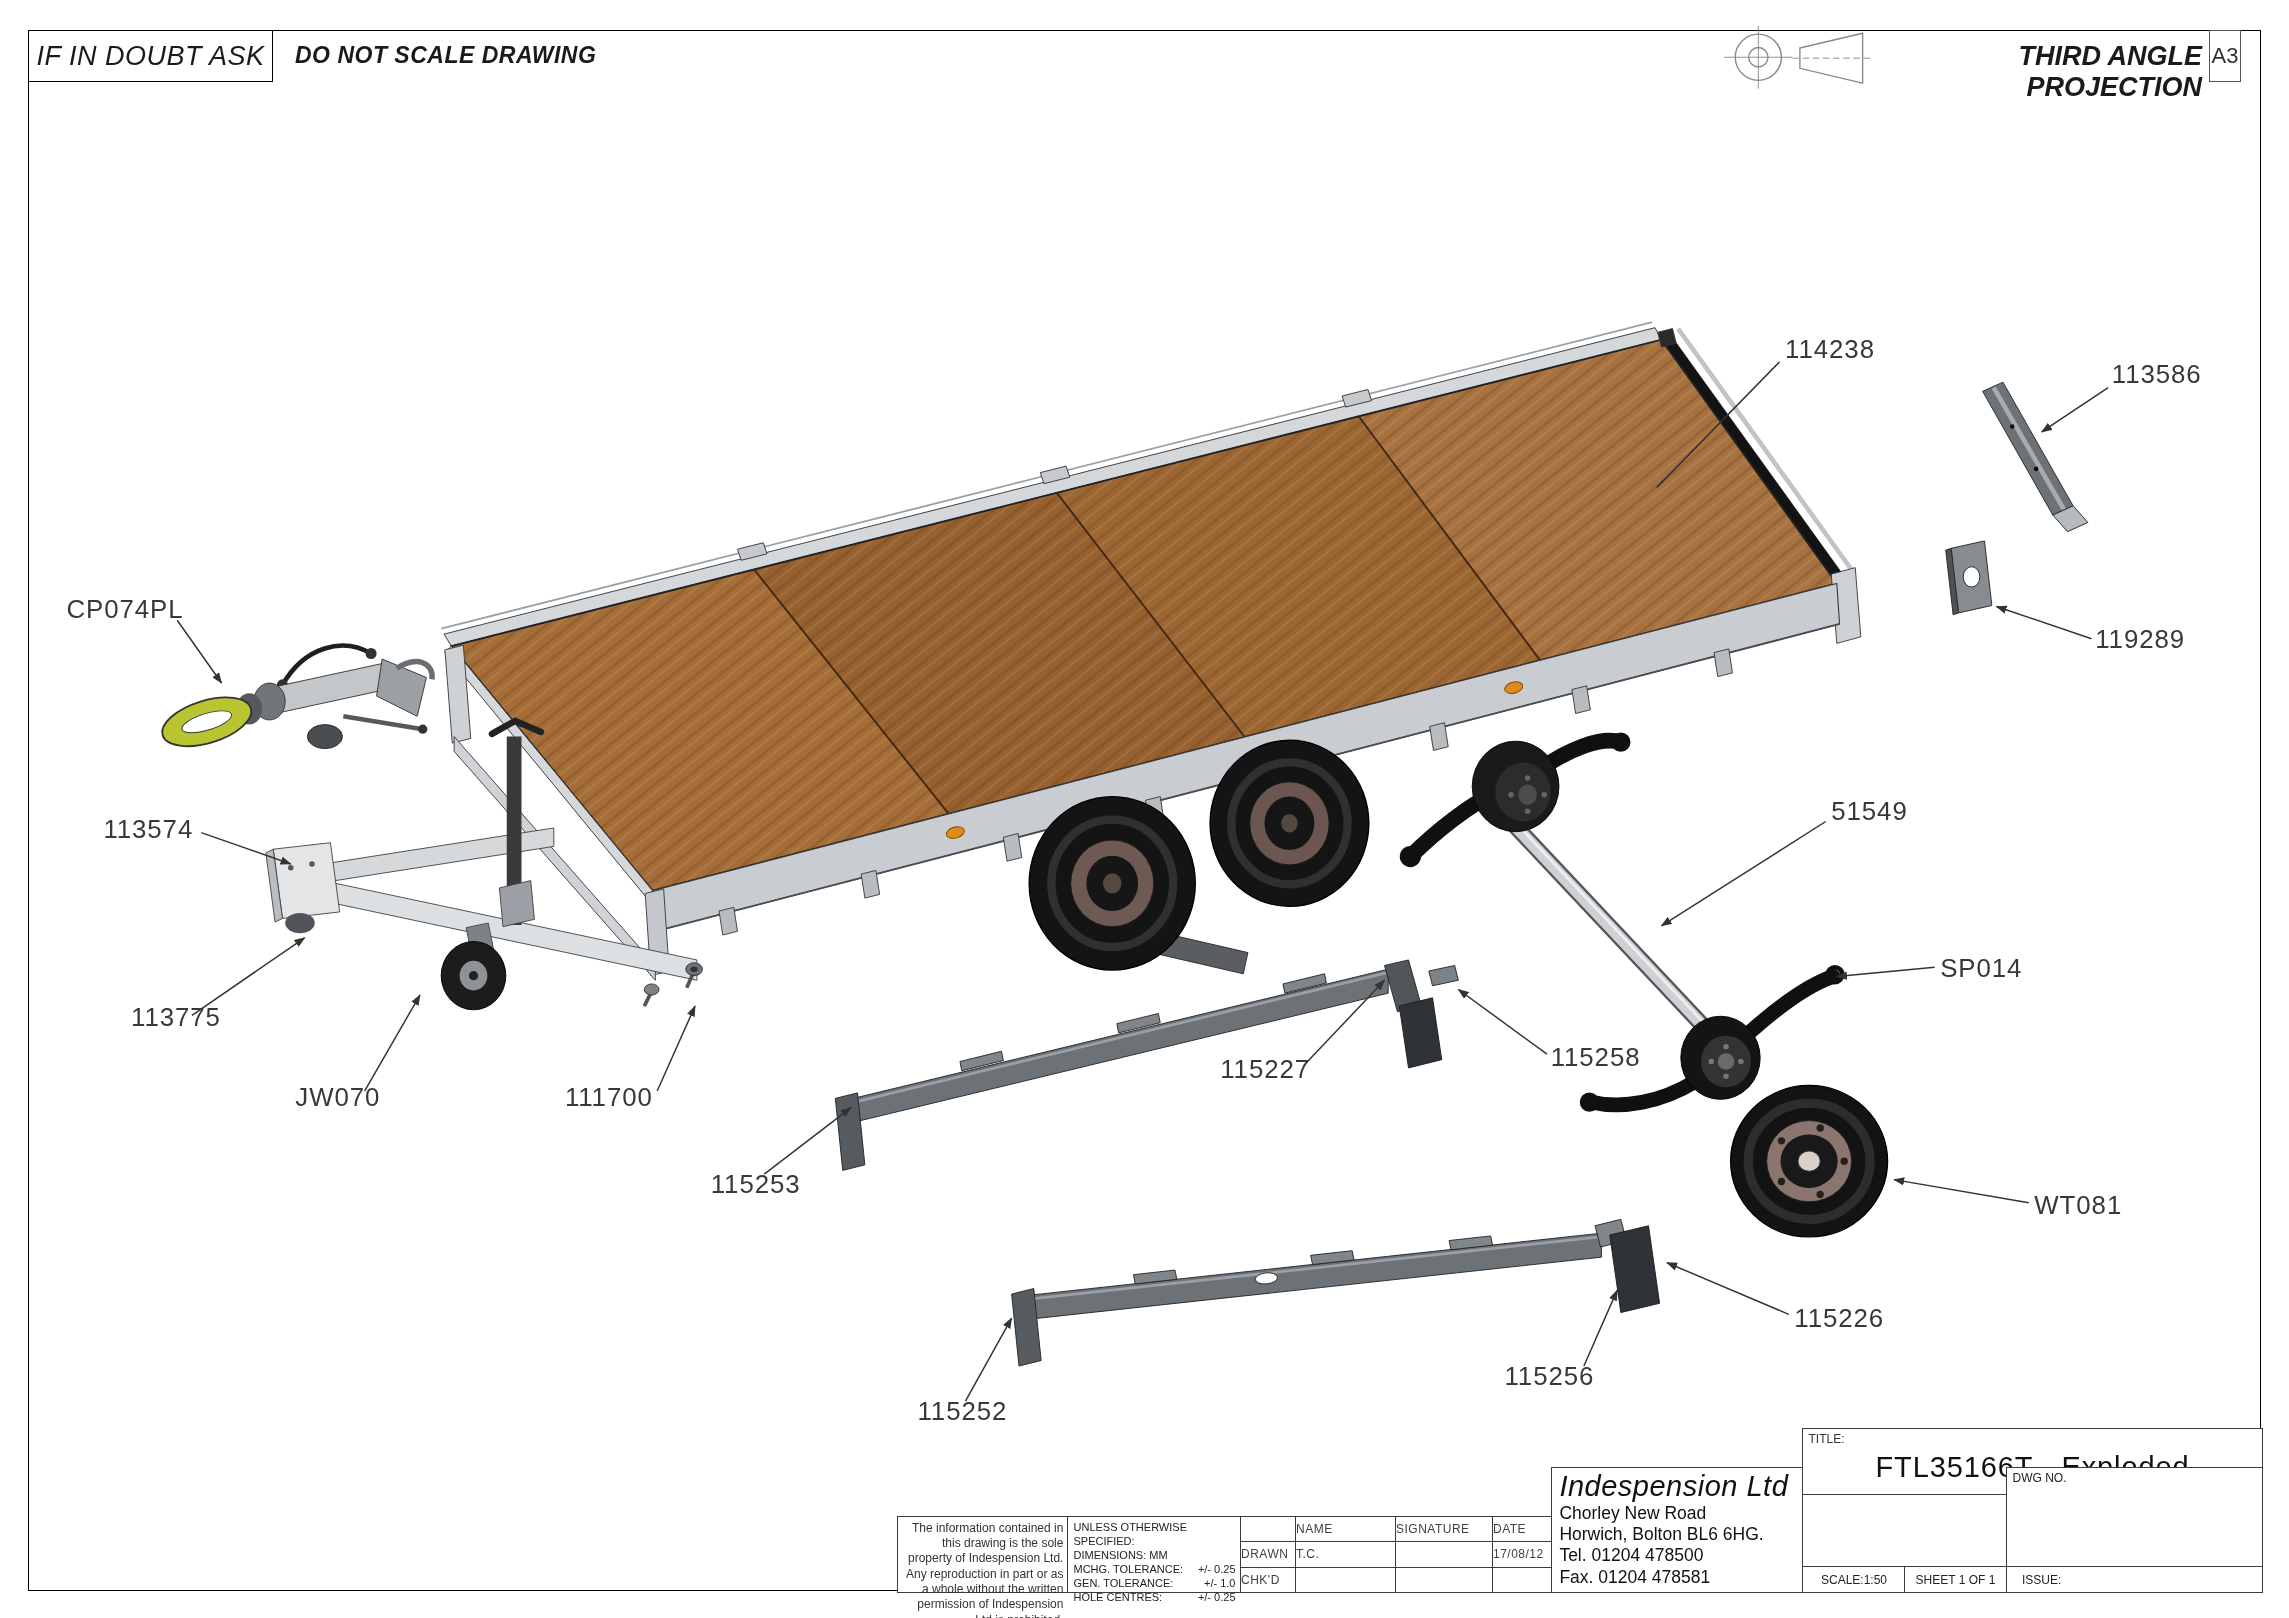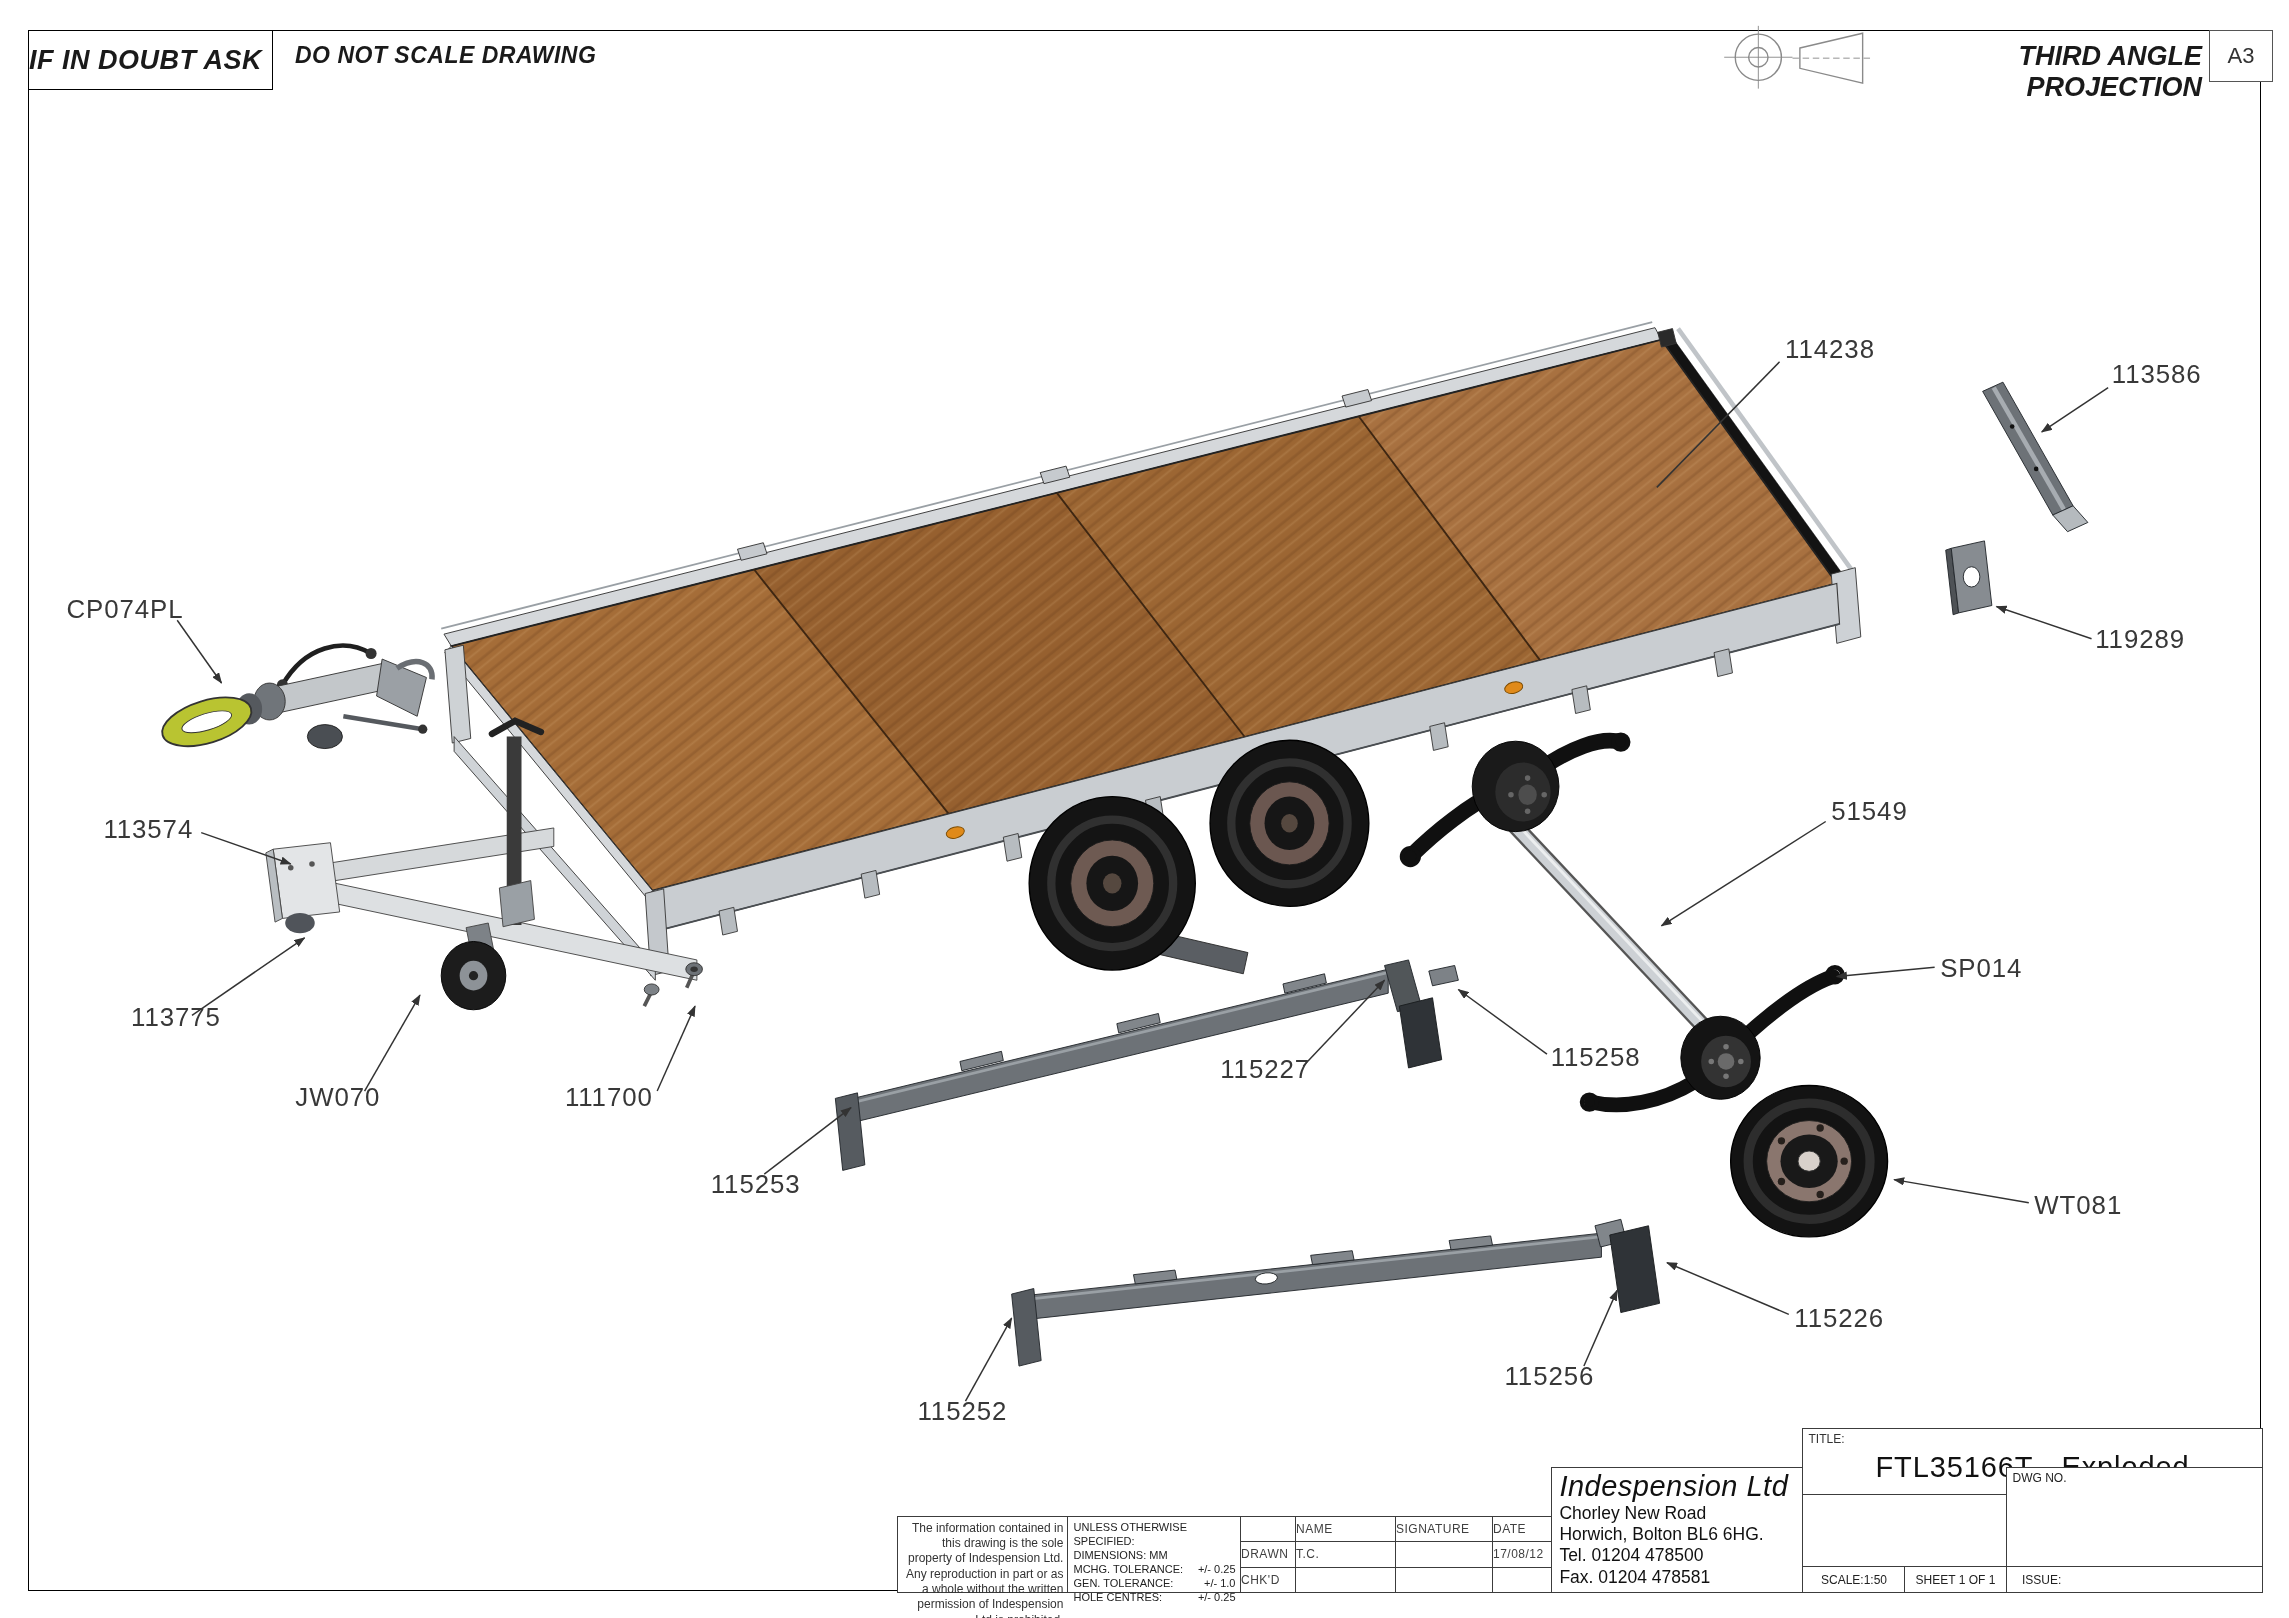--- a/index.html
+++ b/index.html
@@ -1,25 +1,25 @@
 <!DOCTYPE html>
 <html style="font-size:14.8px"><head>
 <meta charset="utf-8">
 <style>
   html,body{margin:0;padding:0;background:#e8e8e8;}
   .sheet{position:relative;width:2290px;height:1619px;background:#ffffff;overflow:hidden;
          font-family:"Liberation Sans", sans-serif;color:#1a1a1a;}
   .abs{position:absolute;}
   .page-border{left:28px;top:30px;width:2233px;height:1561px;border:1.8px solid #000;box-sizing:border-box;}
-  .doubt-box{left:28px;top:30px;width:245px;height:60px;border:1.8px solid #000;box-sizing:border-box;
-             display:flex;align-items:center;background:#fff;
-             font-style:italic;font-weight:bold;font-size:27px;letter-spacing:0.5px;}
+  .doubt-box{left:28px;top:30px;width:245px;height:52px;border:1.8px solid #000;box-sizing:border-box;
+             display:flex;align-items:center;justify-content:center;background:#fff;
+             font-style:italic;font-weight:normal;font-size:27px;letter-spacing:0.5px;}
   .no-scale{left:295px;top:42px;font-style:italic;font-weight:bold;font-size:23px;letter-spacing:0.5px;}
   .proj-title{left:1864px;top:41px;width:338px;text-align:right;font-style:italic;font-weight:bold;font-size:27px;}
-  .a3-box{left:2209px;top:30px;width:64px;height:52px;border:1.4px solid #555;box-sizing:border-box;
+  .a3-box{left:2209px;top:30px;width:32px;height:52px;border:1.4px solid #555;box-sizing:border-box;
           display:flex;align-items:center;justify-content:center;font-size:22px;color:#333;background:#fff;}
   svg text{font-family:"Liberation Sans", sans-serif;}
   .lbl{font-size:28px;fill:#383838;letter-spacing:1px;}
   
   .tb{box-sizing:border-box;border:1.4px solid #3c3c3c;background:#fff;font-size:12px;color:#222;}
   .tb-disclaimer{left:897px;top:1516px;width:172px;height:77px;padding:3.7px 4.6px;font-size:12px;line-height:1.28;color:#333;text-align:right;}
   .tb-tol{left:1067px;top:1516px;width:175px;height:77px;padding:2.8px 5.5px;font-size:11px;line-height:1.28;}
   .tb-tol .row{display:flex;justify-content:space-between;}
   .tb-table{left:1240px;top:1516px;width:313px;height:77px;padding:0;}
   table.sig{border-collapse:collapse;width:100%;height:100%;table-layout:fixed;}

